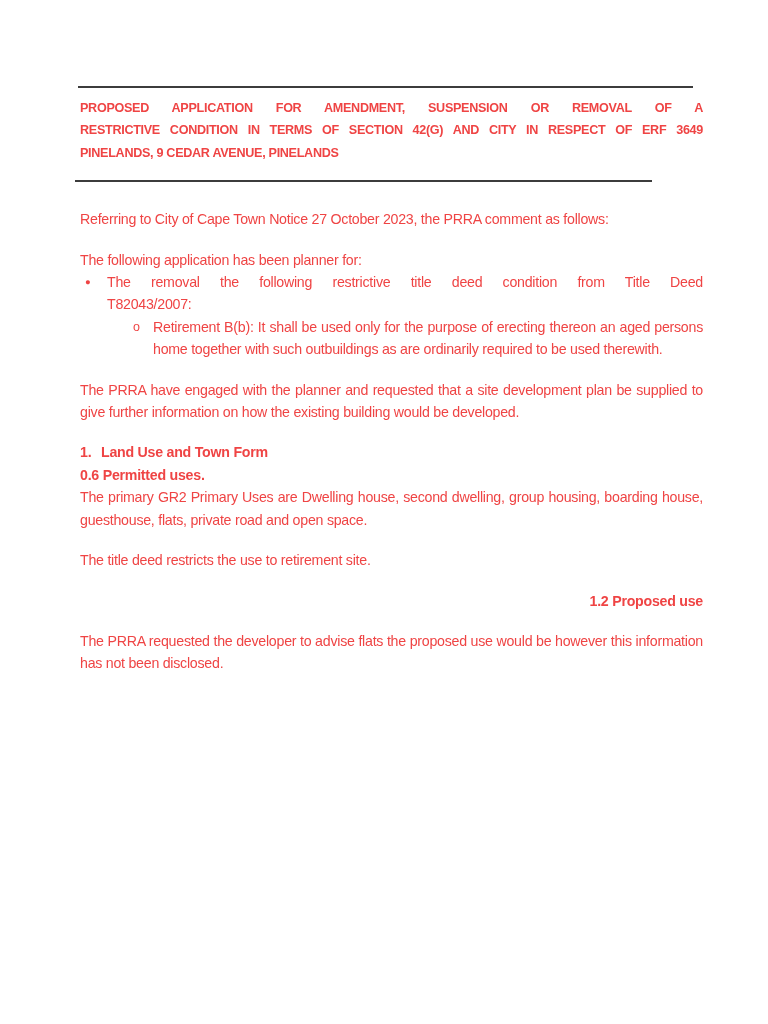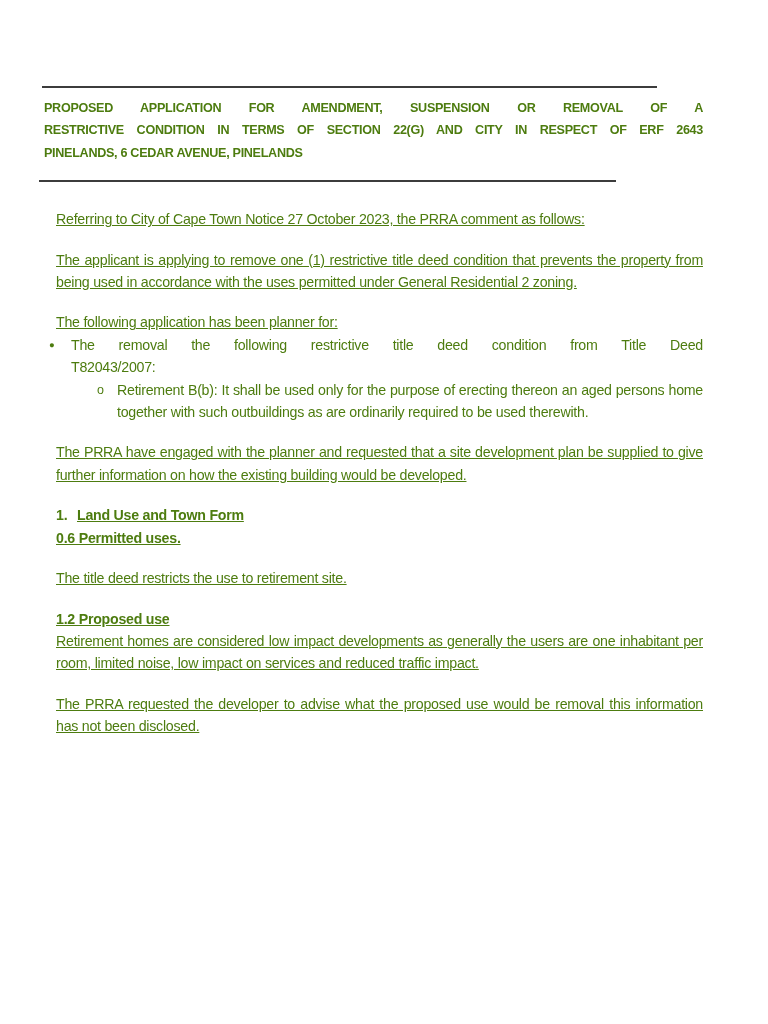--- a/index.html
+++ b/index.html
@@ -1,89 +1,88 @@
 <!DOCTYPE html>
 <html><head>
 <meta charset="utf-8">
 <style>
   html,body{margin:0;padding:0;background:#ffffff;}
   .page{
     position:relative;
     width:768px;height:1024px;
     box-sizing:border-box;
-    padding:86px 65px 0 44px;
+    padding:86px 65px 0 80px;
     background:#ffffff;
-    color:#4d7c0f;
+    color:#ef4444;
     font-family:"Liberation Sans","DejaVu Sans",sans-serif;
     font-size:14.2px;
     line-height:22.4px;
     letter-spacing:-0.25px;
     overflow:hidden;
   }
   .rule{height:2px;background:#3c3c3c;}
   .rule-top{width:615px;margin-left:-2px;}
   .rule-mid{width:577px;margin-left:-5px;margin-top:16px;}
   .doc-title{margin-top:9px;font-weight:700;font-size:12.6px;letter-spacing:-0.3px;}
   .tline{text-align:justify;}
   .stretch{text-align-last:justify;}
-  p{margin:18px 0 0 12px;text-decoration:underline;}
+  p{margin:18px 0 0 0;}
   .para{text-align:justify;}
   .tight{margin-top:0;}
   .intro{margin-top:26px;}
   .li{position:relative;text-align:justify;margin:0;}
   .li1{padding-left:27px;}
   .li2{padding-left:73px;}
   .marker{position:absolute;top:0;line-height:22.4px;}
   .marker1{left:5px;font-size:9.5px;}
   .marker2{left:53px;font-size:12.5px;}
   .h1,.h2{font-weight:700;text-align:left;}
   .h2{margin-top:0;}
-  .h2.gap{margin-top:18px;}
+  .h2.gap{margin-top:18px;text-align:right;}
   .h1 .num{display:inline-block;width:21px;}
 </style>
 </head>
 <body>
 
 <div class="page">
 
   <div class="rule rule-top"></div>
 
   <div class="doc-title">
     <div class="tline stretch">PROPOSED APPLICATION FOR AMENDMENT, SUSPENSION OR REMOVAL OF A</div>
-    <div class="tline stretch">RESTRICTIVE CONDITION IN TERMS OF SECTION 22(G) AND CITY IN RESPECT OF ERF 2643</div>
-    <div class="tline">PINELANDS, 6 CEDAR AVENUE, PINELANDS</div>
+    <div class="tline stretch">RESTRICTIVE CONDITION IN TERMS OF SECTION 42(G) AND CITY IN RESPECT OF ERF 3649</div>
+    <div class="tline">PINELANDS, 9 CEDAR AVENUE, PINELANDS</div>
   </div>
 
   <div class="rule rule-mid"></div>
 
   <p class="para intro">Referring to City of Cape Town Notice 27 October 2023, the PRRA comment as follows:</p>
 
-  <p class="para">The applicant is applying to remove one (1) restrictive title deed condition that prevents the property from being used in accordance with the uses permitted under General Residential 2 zoning.</p>
 
   <p class="para">The following application has been planner for:</p>
 
   <div class="li li1">
     <span class="marker marker1">●</span>
     <div class="tline stretch">The removal the following restrictive title deed condition from Title Deed</div>
     <div class="tline">T82043/2007:</div>
   </div>
 
   <div class="li li2">
     <span class="marker marker2">o</span>
     <span>Retirement B(b): It shall be used only for the purpose of erecting thereon an aged persons home together with such outbuildings as are ordinarily required to be used therewith.</span>
   </div>
 
   <p class="para">The PRRA have engaged with the planner and requested that a site development plan be supplied to give further information on how the existing building would be developed.</p>
 
   <p class="h1"><span class="num">1.</span><span>Land Use and Town Form</span></p>
 
   <p class="h2">0.6 Permitted uses.</p>
 
+  <p class="para tight">The primary GR2 Primary Uses are Dwelling house, second dwelling, group housing, boarding house, guesthouse, flats, private road and open space.</p>
 
   <p class="para">The title deed restricts the use to retirement site.</p>
 
   <p class="h2 gap">1.2 Proposed use</p>
 
-  <p class="para tight">Retirement homes are considered low impact developments as generally the users are one inhabitant per room, limited noise, low impact on services and reduced traffic impact.</p>
 
-  <p class="para">The PRRA requested the developer to advise what the proposed use would be removal this information has not been disclosed.</p>
+  <p class="para">The PRRA requested the developer to advise flats the proposed use would be however this information has not been disclosed.</p>
 
 </div>
 
 </body></html>

